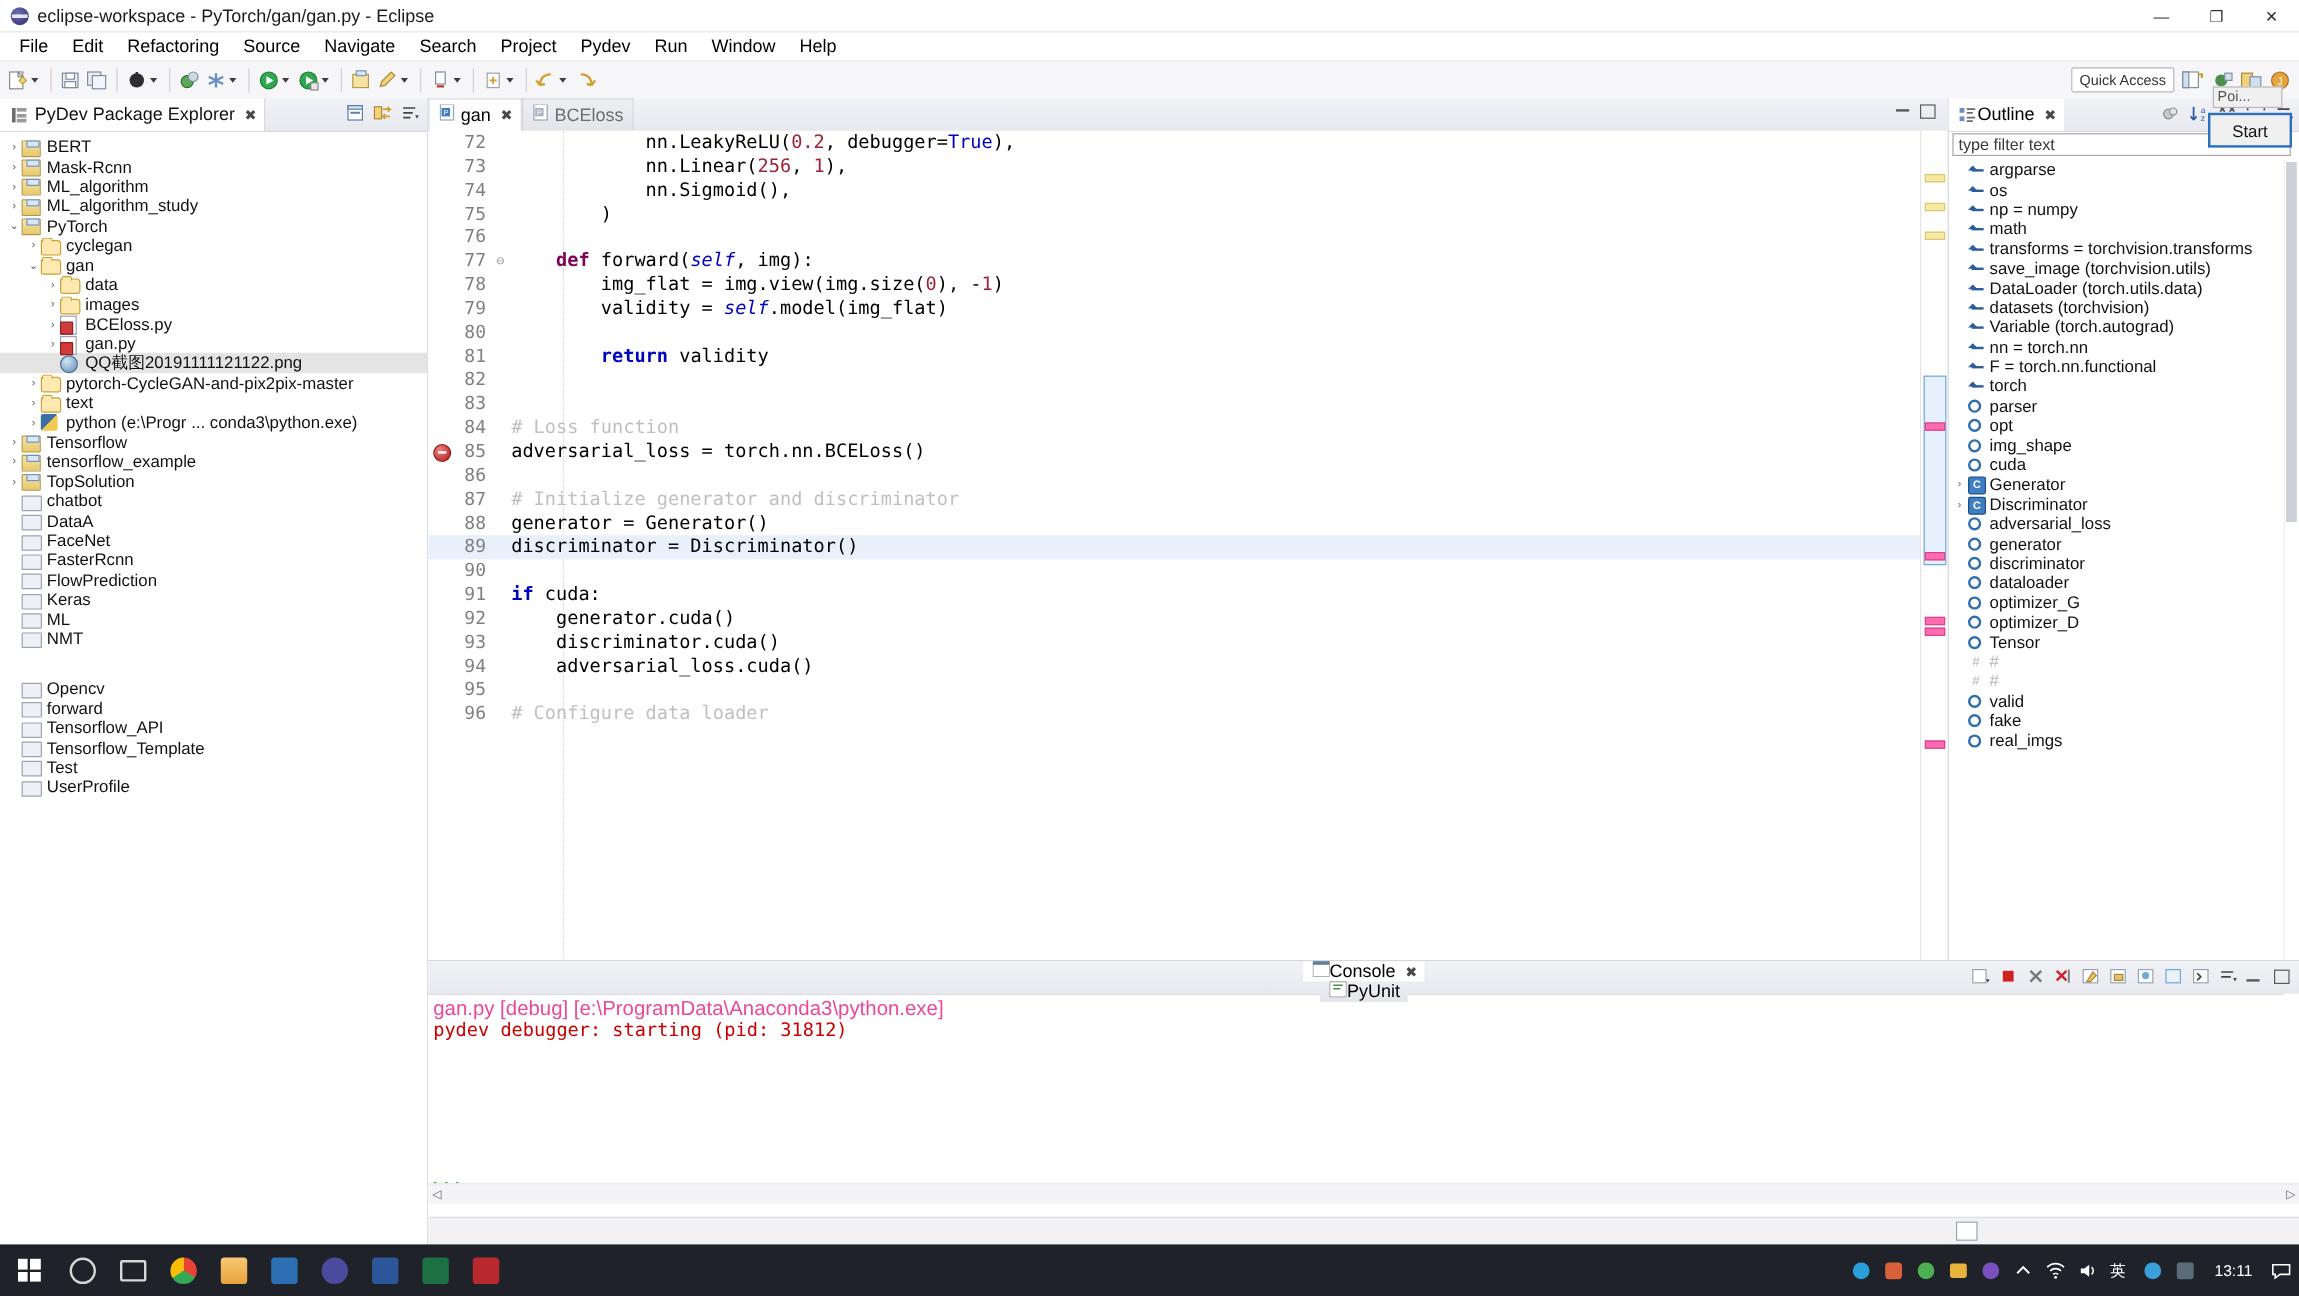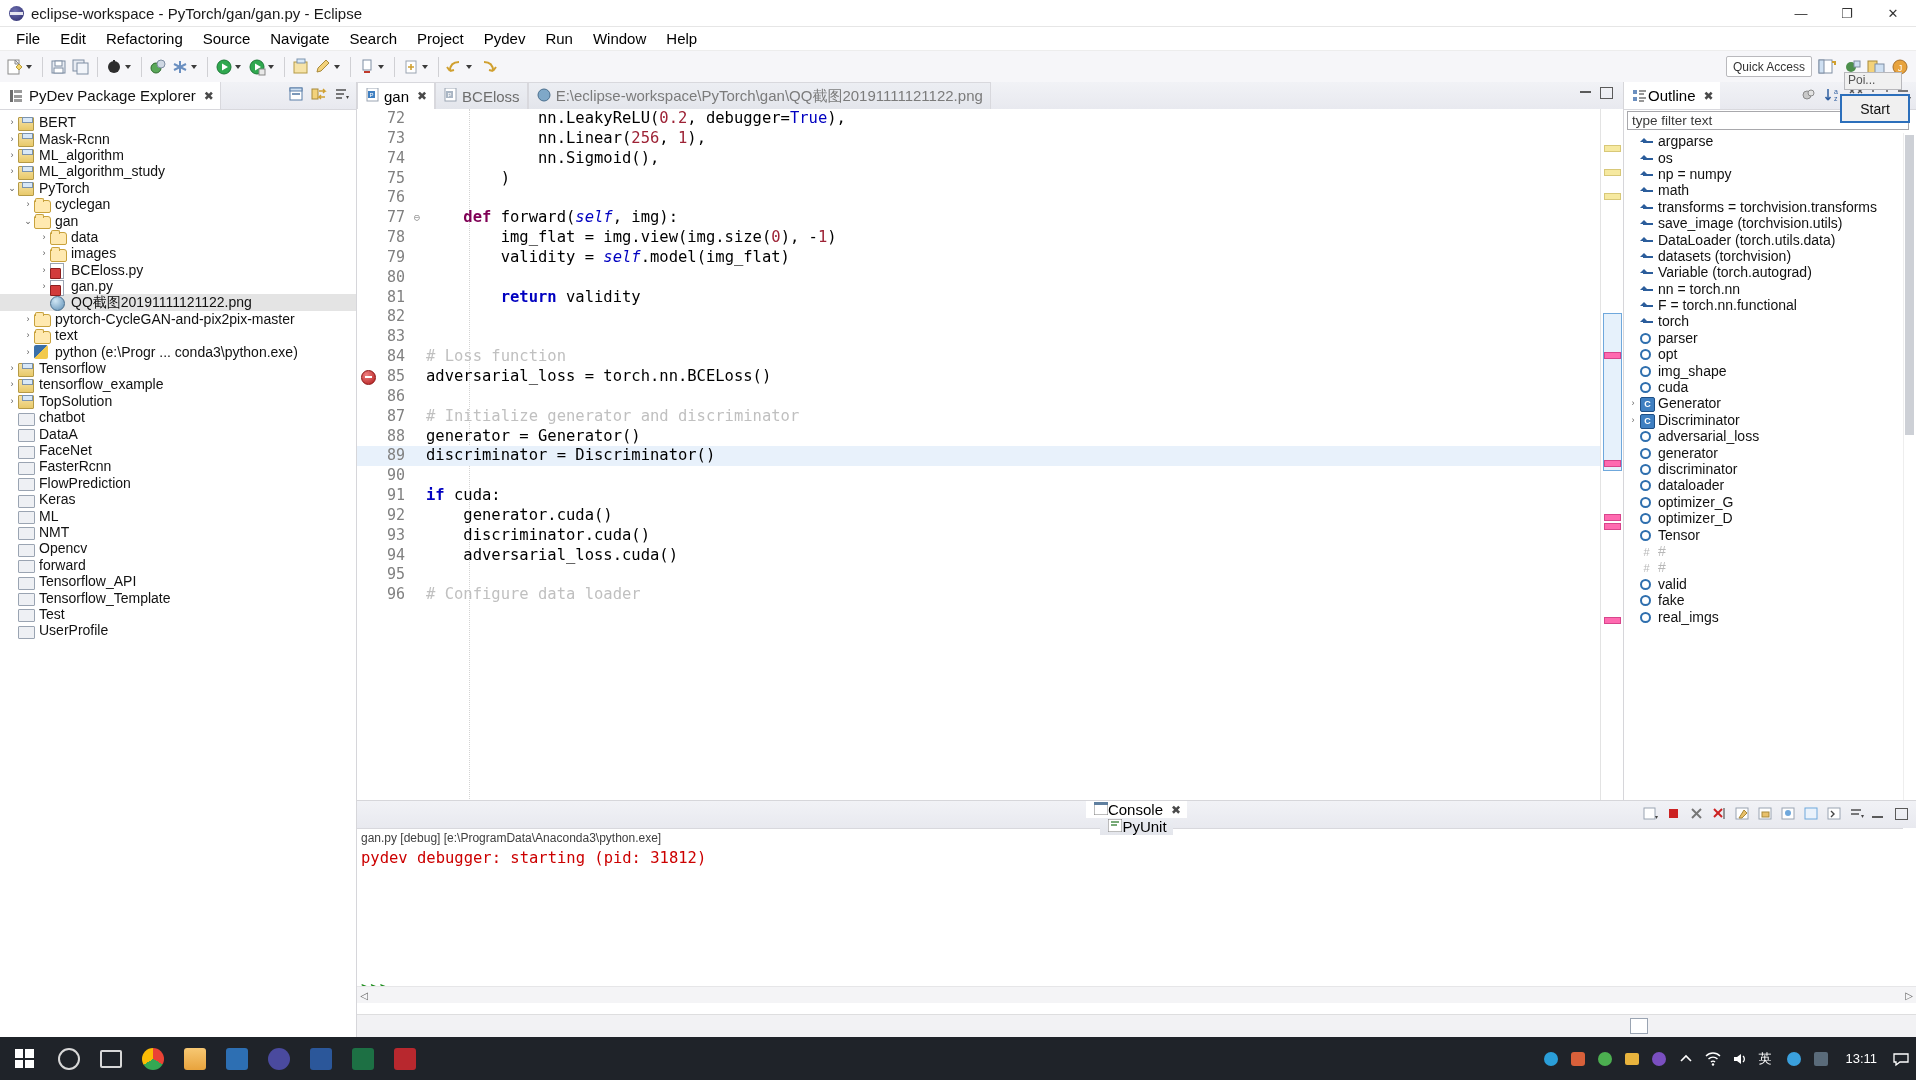--- a/index.html
+++ b/index.html
@@ -167,21 +167,21 @@
 
   
   .console{position:absolute;left:357px;right:0;bottom:0;height:236px;background:#fff;
      border-top:1px solid #d6d6da;}
   .cs-tabbar{height:27px;background:linear-gradient(#f1f2f6,#e8e9ef);display:flex;align-items:center;
      position:relative;border-bottom:1px solid #d8d8dd;flex-direction:column;}
   .cs-tab{height:27px;display:flex;align-items:center;padding:0 6px 0 8px;background:#fff;}
   .cs-tab.inactive{background:linear-gradient(#eceef3,#e3e5eb);}
   .cs-actions{position:absolute;right:4px;top:4px;display:flex;align-items:center;gap:6px;}
   .csa{width:17px;height:17px;position:relative;}
-  .cs-head{position:absolute;left:4px;top:30px;font-size:12px;color:#404040;}
+  .cs-head{position:absolute;left:4px;top:30px;font-size:17px;color:#ec4899;}
   .cs-body{position:absolute;left:4px;top:48px;right:14px;bottom:26px;overflow:hidden;
      font-family:"DejaVu Sans Mono",monospace;font-size:15.5px;}
   .cs-err{color:#cc0000;}
   .cs-prompt{color:#1a8c1a;position:absolute;left:4px;bottom:40px;
      font-family:"DejaVu Sans Mono",monospace;font-size:15.5px;}
   .cs-hs{position:absolute;left:0;right:0;height:16px;background:#f4f4f6;display:flex;align-items:center;
      border-top:1px solid #e6e6e8;}
   .cs-hs.a{bottom:34px;}
   .cs-hs.b{bottom:0;}
   .cs-vs{position:absolute;right:0;top:27px;bottom:50px;width:13px;background:#fff;}
@@ -613,21 +613,21 @@
             </span>
             <span class="lbl">ML</span>
           </div>
           <div class="trow" style="padding-left: 6px;">
             <span class="arrow"></span>
             <span class="ico">
               <span class="ico-folderg" style="position: absolute; left: 0px; top: 0px;"></span>
             </span>
             <span class="lbl">NMT</span>
           </div>
-          <div class="trow" style="padding-left: 6px;">
+          <div class="trow" style="padding-left: 6px; margin-top: 25px;">
             <span class="arrow"></span>
             <span class="ico">
               <span class="ico-folderg" style="position: absolute; left: 0px; top: 0px;"></span>
             </span>
             <span class="lbl">Opencv</span>
           </div>
           <div class="trow" style="padding-left: 6px;">
             <span class="arrow"></span>
             <span class="ico">
               <span class="ico-folderg" style="position: absolute; left: 0px; top: 0px;"></span>
@@ -676,26 +676,20 @@
             <span class="tl">gan</span>
             <span class="closex">✖</span>
           </div>
           <div class="edtab inactive">
             <span><svg width="13" height="14" viewBox="0 0 13 14">
                 <rect x="1" y="0" width="11" height="13" fill="#fff" stroke="#9aa4b2"></rect>
                 <rect x="2" y="3" width="7" height="7" fill="#aab6c4"></rect>
                 <text x="5.5" y="9" font-size="6" fill="#fff" text-anchor="middle">P</text>
               </svg></span>
             <span class="tl">BCEloss</span>
-          </div>
-          <div class="edtab inactive png">
-            <span><svg width="14" height="14" viewBox="0 0 14 14">
-                <circle cx="7" cy="7" r="6" fill="#7fa8c8" stroke="#4a6f8e"></circle>
-              </svg></span>
-            <span class="tl">E:\eclipse-workspace\PyTorch\gan\QQ截图20191111121122.png</span>
           </div>
           <div class="ed-min">
             <div class="minbox"></div>
           </div>
         <div class="ed-max">
             <div class="maxbox"></div>
           </div>
       </div>
 
       <div class="codewrap">

